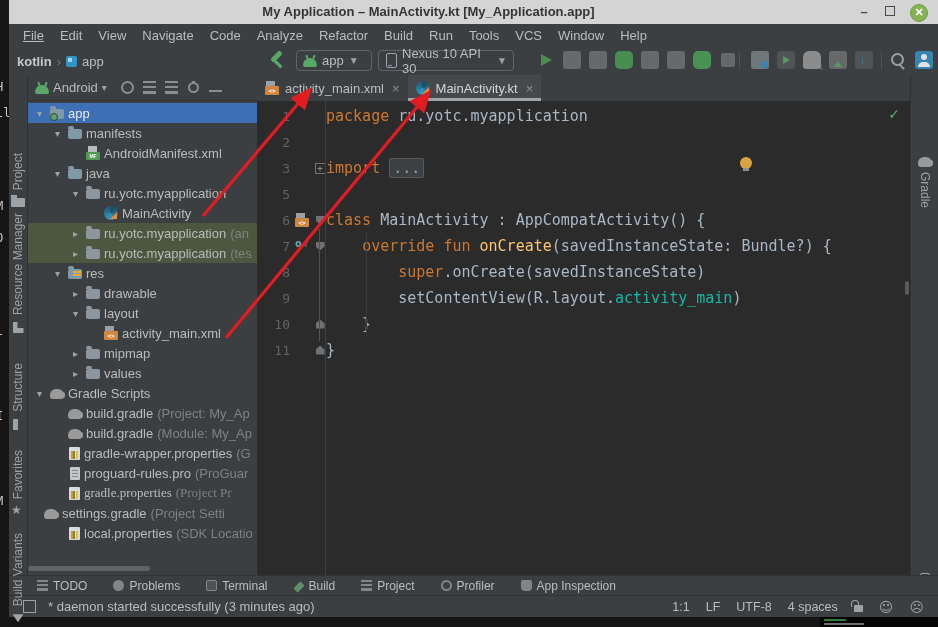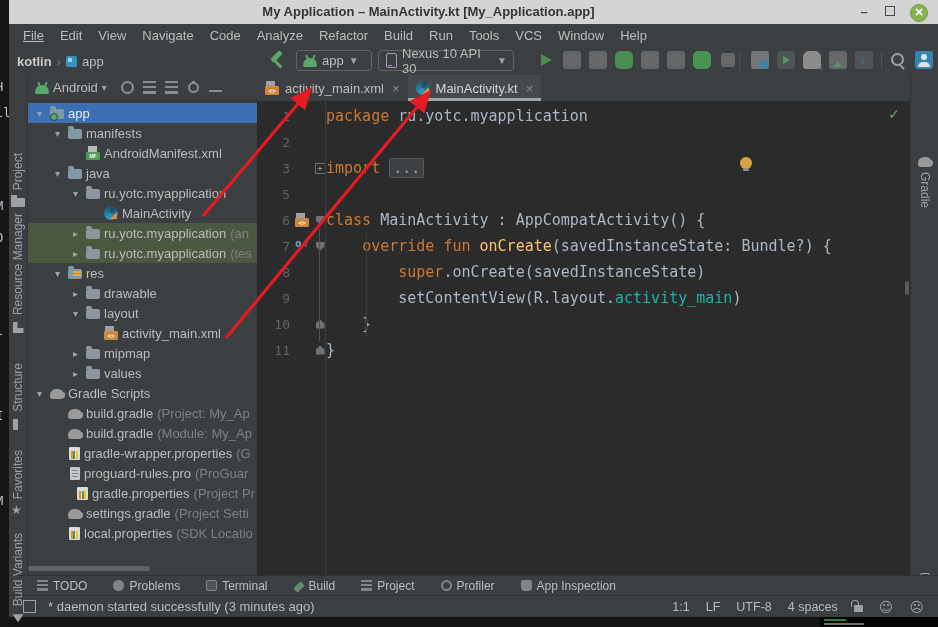--- a/index.html
+++ b/index.html
@@ -420,27 +420,27 @@
         <span class="ic ic-properties"></span>
         <span class="tlab">gradle-wrapper.properties</span>
         <span class="tsuf">(G</span>
       </div>
       <div class="trow" style="padding-left: 24px;">
         <span class="tarr"></span>
         <span class="ic ic-pro-file"></span>
         <span class="tlab">proguard-rules.pro</span>
         <span class="tsuf">(ProGuar</span>
       </div>
-      <div class="trow" style="padding-left: 32px;">
+      <div class="trow" style="padding-left: 24px; font-family: Liberation Serif, serif;">
         <span class="tarr"></span>
         <span class="ic ic-properties"></span>
         <span class="tlab">gradle.properties</span>
         <span class="tsuf">(Project Pr</span>
       </div>
-      <div class="trow" style="padding-left: 24px;">
+      <div class="trow" style="">
         <span class="tarr"></span>
         <span class="ic ic-gradle"></span>
         <span class="tlab">settings.gradle</span>
         <span class="tsuf">(Project Setti</span>
       </div>
       <div class="trow" style="padding-left: 24px;">
         <span class="tarr"></span>
         <span class="ic ic-properties"></span>
         <span class="tlab">local.properties</span>
         <span class="tsuf">(SDK Locatio</span>

